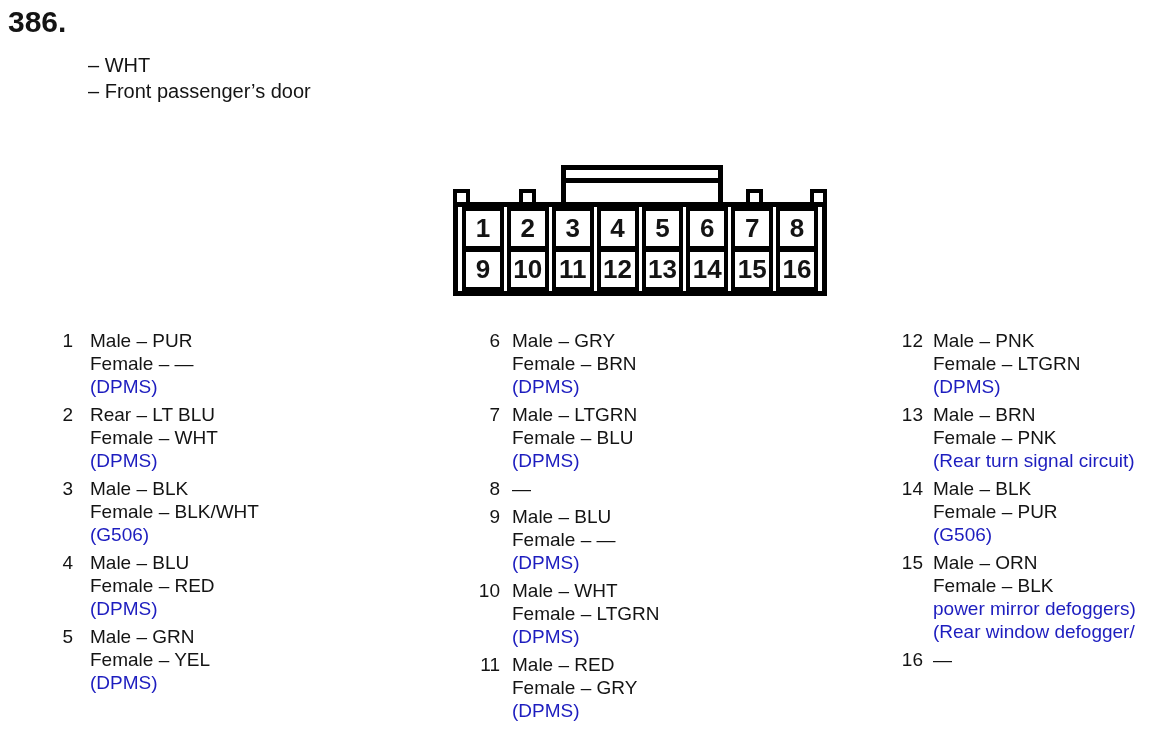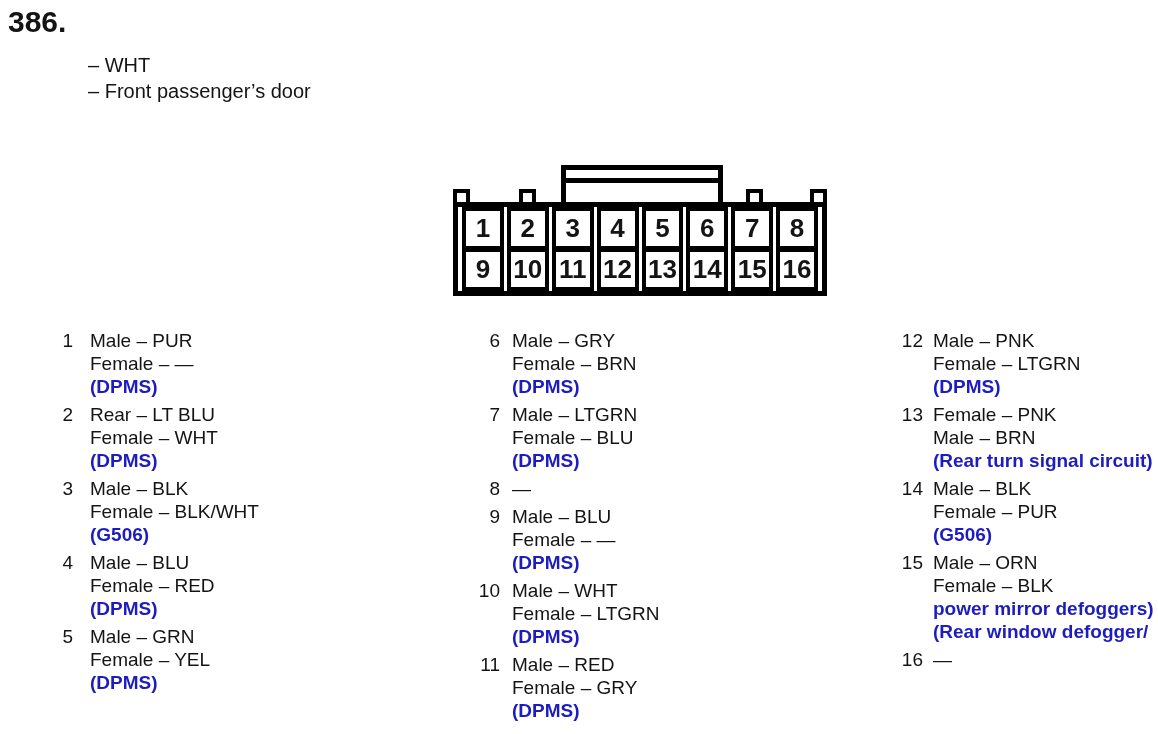--- a/index.html
+++ b/index.html
@@ -36,21 +36,21 @@
   .plist{position:absolute;top:329px;font-size:19px;line-height:23px;}
   .plist.c1{left:55px;}
   .plist.c2{left:470px;}
   .plist.c3{left:890px;}
   .pin-item{display:flex;margin-bottom:5px;}
   .pin-num{text-align:right;flex:none;}
   .c1 .pin-num{width:18px;margin-right:17px;}
   .c2 .pin-num{width:30px;margin-right:12px;}
   .c3 .pin-num{width:33px;margin-right:10px;}
   .pin-lines{flex:none;}
-  .blue{color:var(--blue,#1d1dbf);font-weight:bold;}
+  .blue{color:var(--blue,#1d1dbf);}
 </style>
 </head>
 <body style="color: rgb(20, 20, 20);">
 
 <div class="page">
 
   <div class="heading">
     <span class="sec-num">386.</span>
   </div>
 
@@ -199,22 +199,22 @@
       <div class="pin-num">12</div>
       <div class="pin-lines">
         <div class="pin-line">Male – PNK</div>
         <div class="pin-line">Female – LTGRN</div>
         <div class="pin-line blue">(DPMS)</div>
       </div>
     </div>
     <div class="pin-item">
       <div class="pin-num">13</div>
       <div class="pin-lines">
+        <div class="pin-line">Male – BRN</div>
         <div class="pin-line">Female – PNK</div>
-        <div class="pin-line">Male – BRN</div>
         <div class="pin-line blue">(Rear turn signal circuit)</div>
       </div>
     </div>
     <div class="pin-item">
       <div class="pin-num">14</div>
       <div class="pin-lines">
         <div class="pin-line">Male – BLK</div>
         <div class="pin-line">Female – PUR</div>
         <div class="pin-line blue">(G506)</div>
       </div>

